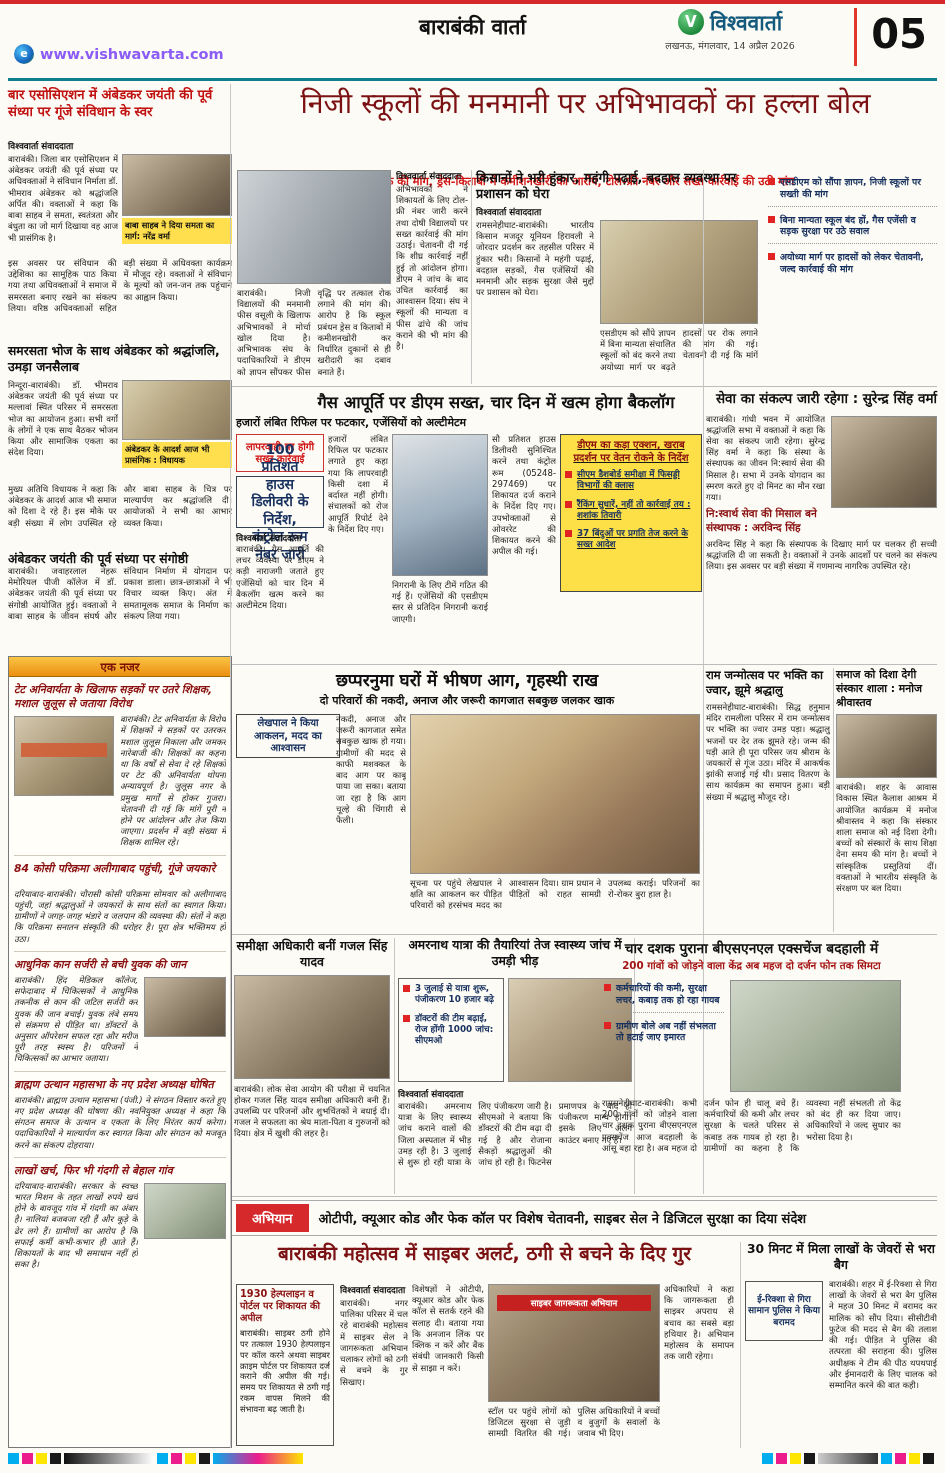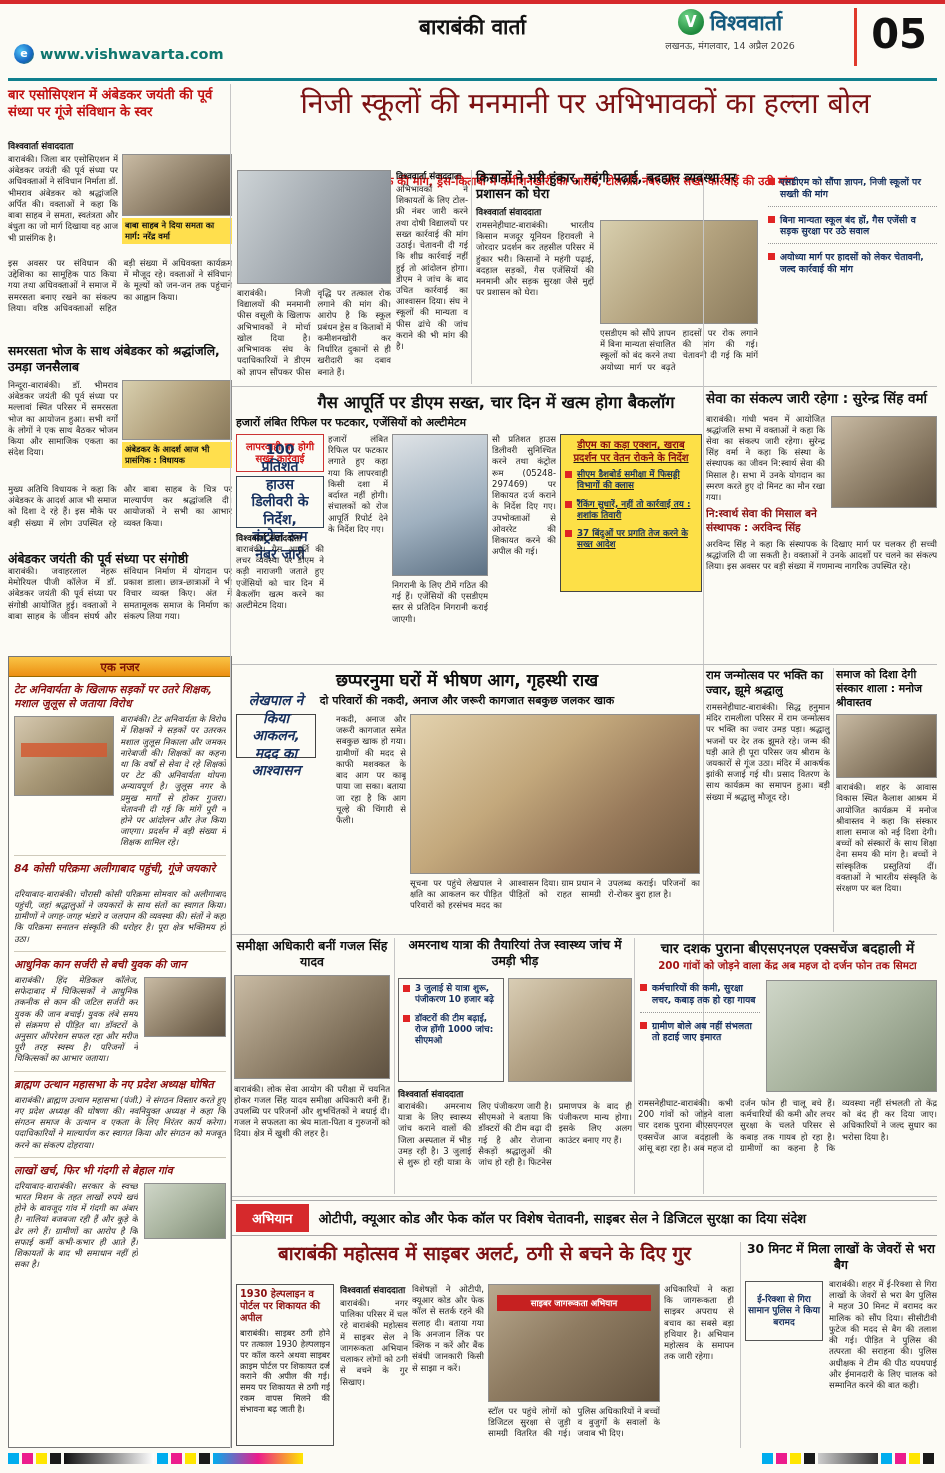--- a/index.html
+++ b/index.html
@@ -44,21 +44,21 @@
 <body>
 
 <div class="page">
 
   <div class="abs" style="left:0;top:0;width:945px;height:4px;background:#d6292c;"></div>
 
   <div class="abs" style="left:0;top:12px;width:945px;text-align:center;font-size:21px;font-weight:bold;color:#111;">बाराबंकी वार्ता</div>
 
   <div class="abs" style="left:14px;top:44px;display:flex;align-items:center;">
     <span style="width:20px;height:20px;border-radius:50%;background:radial-gradient(circle at 35% 35%,#4fc3f7,#1565c0 60%,#2e7d32);display:inline-block;color:#fff;font-weight:bold;font-size:11px;text-align:center;line-height:20px;">e</span>
-    <span style="margin-left:6px;font-size:14.5px;font-weight:bold;color:#0f766e;">www.vishwavarta.com</span>
+    <span style="margin-left:6px;font-size:14.5px;font-weight:bold;color:#8b5cf6;">www.vishwavarta.com</span>
   </div>
 
   <div class="abs" style="right:100px;top:8px;width:230px;text-align:center;">
     <div style="display:flex;align-items:center;justify-content:center;gap:6px;">
       <span style="width:26px;height:26px;border-radius:50%;background:radial-gradient(circle at 35% 30%,#6fd487,#1f8a3d 70%);display:inline-block;color:#fff;font-weight:bold;font-size:15px;text-align:center;line-height:26px;">V</span>
       <span style="font-size:21px;font-weight:bold;color:#145a7d;">विश्ववार्ता</span>
     </div>
     <div style="font-size:9.5px;color:#444;margin-top:3px;">लखनऊ, मंगलवार, 14 अप्रैल 2026</div>
   </div>
 
@@ -179,35 +179,35 @@
       <div class="bullet" style="font-size:8.8px;">
           <span class="sq"></span>
           <span>37 बिंदुओं पर प्रगति तेज करने के सख्त आदेश</span>
         </div>
     </div>
   </div>
 
   <div class="abs vr" style="left:703px;top:170px;height:1024px;"></div>
 
   <div class="abs" style="left:706px;top:390px;width:231px;height:272px;">
-    <div class="h-blk" style="text-align:left;font-size:13.5px;line-height:1.3;">सेवा का संकल्प जारी रहेगा : सुरेन्द्र सिंह वर्मा</div>
+    <div class="h-blk" style="text-align:right;font-size:13.5px;line-height:1.3;">सेवा का संकल्प जारी रहेगा : सुरेन्द्र सिंह वर्मा</div>
     <div style="margin-top:6px;height:232px;overflow:hidden;">
       <div class="photo ph-people fl-r" style="width:106px;height:92px;"></div>
       <div class="bt">बाराबंकी। गांधी भवन में आयोजित श्रद्धांजलि सभा में वक्ताओं ने कहा कि सेवा का संकल्प जारी रहेगा। सुरेन्द्र सिंह वर्मा ने कहा कि संस्था के संस्थापक का जीवन नि:स्वार्थ सेवा की मिसाल है। सभा में उनके योगदान का स्मरण करते हुए दो मिनट का मौन रखा गया।</div>
       <div style="font-size:10.5px;font-weight:bold;color:#8a1010;margin:4px 0;line-height:1.3;">नि:स्वार्थ सेवा की मिसाल बने संस्थापक : अरविन्द सिंह</div>
       <div class="bt">अरविन्द सिंह ने कहा कि संस्थापक के दिखाए मार्ग पर चलकर ही सच्ची श्रद्धांजलि दी जा सकती है। वक्ताओं ने उनके आदर्शों पर चलने का संकल्प लिया। इस अवसर पर बड़ी संख्या में गणमान्य नागरिक उपस्थित रहे।</div>
     </div>
   </div>
 
   <div class="abs hr" style="left:232px;top:664px;width:705px;"></div>
 
   <div class="abs" style="left:232px;top:668px;width:470px;height:264px;">
     <div class="abs h-blk" style="left:0;top:0;width:470px;text-align:center;font-size:17px;">छप्परनुमा घरों में भीषण आग, गृहस्थी राख</div>
     <div class="abs h-blk" style="left:0;top:24px;width:470px;text-align:center;font-size:11px;">दो परिवारों की नकदी, अनाज और जरूरी कागजात सबकुछ जलकर खाक</div>
-    <div class="abs" style="left:4px;top:46px;width:80px;height:44px;border:1.2px solid #444;display:flex;align-items:center;justify-content:center;text-align:center;font-size:14px;font-weight:bold;color:#17305e;line-height:1.25;padding:2px;font-style:italic;">लेखपाल ने किया आकलन, मदद का आश्वासन</div>
+    <div class="abs" style="left:4px;top:46px;width:104px;height:44px;border:1.2px solid #444;display:flex;align-items:center;justify-content:center;text-align:center;font-size:10px;font-weight:bold;color:#17305e;line-height:1.25;padding:2px;">लेखपाल ने किया आकलन, मदद का आश्वासन</div>
     <div class="abs bt" style="left:104px;top:46px;width:70px;height:216px;">नकदी, अनाज और जरूरी कागजात समेत सबकुछ खाक हो गया। ग्रामीणों की मदद से काफी मशक्कत के बाद आग पर काबू पाया जा सका। बताया जा रहा है कि आग चूल्हे की चिंगारी से फैली।</div>
     <div class="abs photo ph-fire" style="left:178px;top:46px;width:290px;height:160px;"></div>
     <div class="abs bt c3" style="left:178px;top:210px;width:290px;height:52px;">सूचना पर पहुंचे लेखपाल ने क्षति का आकलन कर पीड़ित परिवारों को हरसंभव मदद का आश्वासन दिया। ग्राम प्रधान ने पीड़ितों को राहत सामग्री उपलब्ध कराई। परिजनों का रो-रोकर बुरा हाल है।</div>
   </div>
 
   <div class="abs" style="left:706px;top:668px;width:124px;height:264px;">
     <div class="h-blk" style="font-size:11.5px;line-height:1.3;">राम जन्मोत्सव पर भक्ति का ज्वार, झूमे श्रद्धालु</div>
     <div class="bt" style="margin-top:4px;height:208px;">रामसनेहीघाट-बाराबंकी। सिद्ध हनुमान मंदिर रामलीला परिसर में राम जन्मोत्सव पर भक्ति का ज्वार उमड़ पड़ा। श्रद्धालु भजनों पर देर तक झूमते रहे। जन्म की घड़ी आते ही पूरा परिसर जय श्रीराम के जयकारों से गूंज उठा। मंदिर में आकर्षक झांकी सजाई गई थी। प्रसाद वितरण के साथ कार्यक्रम का समापन हुआ। बड़ी संख्या में श्रद्धालु मौजूद रहे।</div>
   </div>
   <div class="abs vr" style="left:833px;top:668px;height:264px;"></div>
@@ -237,21 +237,21 @@
           <span class="sq"></span>
           <span>डॉक्टरों की टीम बढ़ाई, रोज होंगी 1000 जांच: सीएमओ</span>
         </div>
     </div>
     <div class="abs photo ph-crowd" style="left:110px;top:40px;width:124px;height:104px;"></div>
     <div class="abs rep" style="left:0;top:150px;width:234px;">विश्ववार्ता संवाददाता</div>
     <div class="abs bt c3" style="left:0;top:163px;width:234px;height:93px;">बाराबंकी। अमरनाथ यात्रा के लिए स्वास्थ्य जांच कराने वालों की जिला अस्पताल में भीड़ उमड़ रही है। 3 जुलाई से शुरू हो रही यात्रा के लिए पंजीकरण जारी है। सीएमओ ने बताया कि डॉक्टरों की टीम बढ़ा दी गई है और रोजाना सैकड़ों श्रद्धालुओं की जांच हो रही है। फिटनेस प्रमाणपत्र के बाद ही पंजीकरण मान्य होगा। इसके लिए अलग काउंटर बनाए गए हैं।</div>
   </div>
   <div class="abs vr" style="left:634px;top:938px;height:256px;"></div>
 
-  <div class="abs" style="left:638px;top:938px;width:299px;height:256px;">
+  <div class="abs" style="left:602px;top:938px;width:299px;height:256px;">
     <div class="abs h-blk" style="left:0;top:0;width:299px;text-align:center;font-size:13.8px;">चार दशक पुराना बीएसएनएल एक्सचेंज बदहाली में</div>
     <div class="abs" style="left:0;top:20px;width:299px;text-align:center;font-size:10.3px;font-weight:bold;color:#a31313;">200 गांवों को जोड़ने वाला केंद्र अब महज दो दर्जन फोन तक सिमटा</div>
     <div class="abs" style="left:0;top:42px;width:124px;height:112px;padding:2px;">
       <div class="bullet" style="border-bottom:1px dotted #999;padding-bottom:6px;">
           <span class="sq"></span>
           <span>कर्मचारियों की कमी, सुरक्षा लचर, कबाड़ तक हो रहा गायब</span>
         </div>
       <div class="bullet">
           <span class="sq"></span>
           <span>ग्रामीण बोले अब नहीं संभलता तो हटाई जाए इमारत</span>

